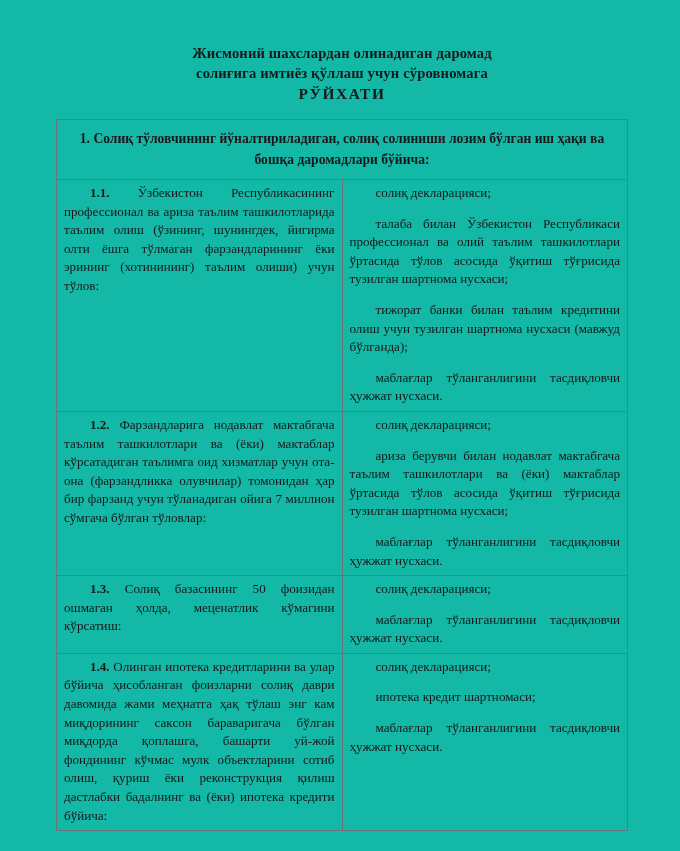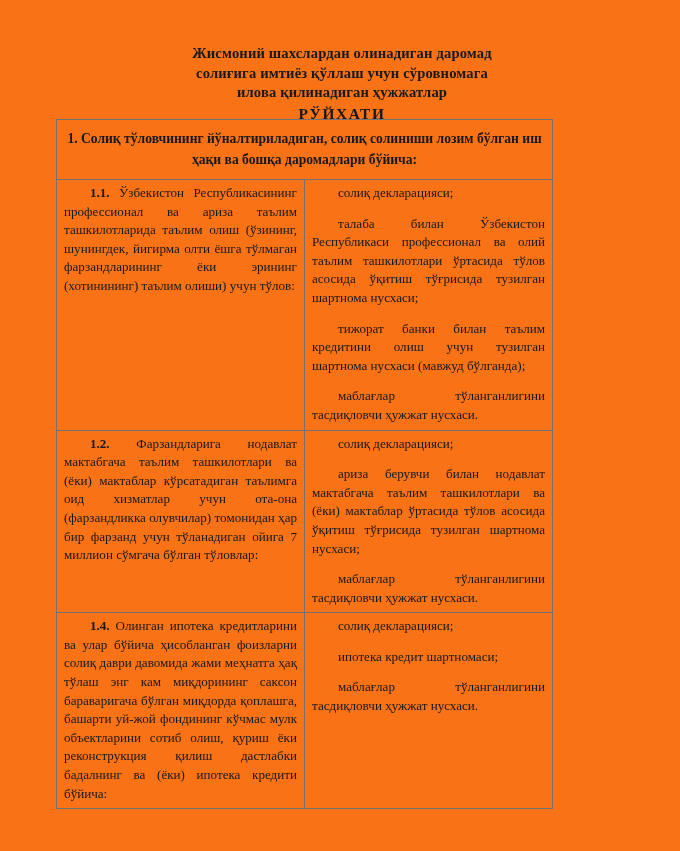--- a/index.html
+++ b/index.html
@@ -16,21 +16,21 @@
     color: #17181a;
     overflow: hidden;
   }
 
   .page {
     position: absolute;
     left: 0;
     top: 0;
     width: 680px;
     height: 851px;
-    background: #f97316;
+    background: #14b8a6;
   }
 
   
   .doc-title {
     position: absolute;
     left: 56px;
     top: 44px;
     width: 572px;
     text-align: center;
     font-weight: bold;
@@ -46,21 +46,21 @@
     font-size: 15.4px;
     letter-spacing: 1.6px;
     padding-top: 1px;
   }
 
   
   .doc-table {
     position: absolute;
     left: 56px;
     top: 119px;
-    width: 497px;
+    width: 572px;
     border-collapse: collapse;
     table-layout: fixed;
   }
   .doc-table td {
     border: 1px solid #6f7276;
     vertical-align: top;
     padding: 4px 7px 5px 7px;
     font-size: 13.1px;
     line-height: 18.6px;
     text-align: justify;
@@ -100,21 +100,20 @@
   }
 </style>
 </head>
 <body>
 
 <div class="page">
 
   <div class="doc-title">
     <span class="line">Жисмоний шахслардан олинадиган даромад</span>
     <span class="line">солиғига имтиёз қўллаш учун сўровномага</span>
-    <span class="line">илова қилинадиган ҳужжатлар</span>
     <span class="line line-main">РЎЙХАТИ</span>
   </div>
 
   <table class="doc-table">
     <tbody>
 
       <tr>
         <td class="header-cell" colspan="2">1. Солиқ тўловчининг йўналтириладиган, солиқ солиниши лозим бўлган иш ҳақи ва бошқа даромадлари бўйича:</td>
       </tr>
 
@@ -134,20 +133,29 @@
         <td class="col-left">
           <p class="para"><span class="row-label">1.2.</span> <span>Фарзандларига нодавлат мактабгача таълим ташкилотлари ва (ёки) мактаблар кўрсатадиган таълимга оид хизматлар учун ота-она (фарзандликка олувчилар) томонидан ҳар бир фарзанд учун тўланадиган ойига 7 миллион сўмгача бўлган тўловлар:</span></p>
         </td>
         <td class="col-right">
           <p class="para">солиқ декларацияси;</p>
           <p class="para">ариза берувчи билан нодавлат мактабгача таълим ташкилотлари ва (ёки) мактаблар ўртасида тўлов асосида ўқитиш тўғрисида тузилган шартнома нусхаси;</p>
           <p class="para">маблағлар тўланганлигини тасдиқловчи ҳужжат нусхаси.</p>
         </td>
       </tr>
 
+      <tr>
+        <td class="col-left">
+          <p class="para"><span class="row-label">1.3.</span> <span>Солиқ базасининг 50 фоизидан ошмаган ҳолда, меценатлик кўмагини кўрсатиш:</span></p>
+        </td>
+        <td class="col-right">
+          <p class="para">солиқ декларацияси;</p>
+          <p class="para">маблағлар тўланганлигини тасдиқловчи ҳужжат нусхаси.</p>
+        </td>
+      </tr>
 
       <tr>
         <td class="col-left">
           <p class="para"><span class="row-label">1.4.</span> <span>Олинган ипотека кредитларини ва улар бўйича ҳисобланган фоизларни солиқ даври давомида жами меҳнатга ҳақ тўлаш энг кам миқдорининг саксон бараваригача бўлган миқдорда қоплашга, башарти уй-жой фондининг кўчмас мулк объектларини сотиб олиш, қуриш ёки реконструкция қилиш дастлабки бадалнинг ва (ёки) ипотека кредити бўйича:</span></p>
         </td>
         <td class="col-right">
           <p class="para">солиқ декларацияси;</p>
           <p class="para">ипотека кредит шартномаси;</p>
           <p class="para">маблағлар тўланганлигини тасдиқловчи ҳужжат нусхаси.</p>
         </td>

